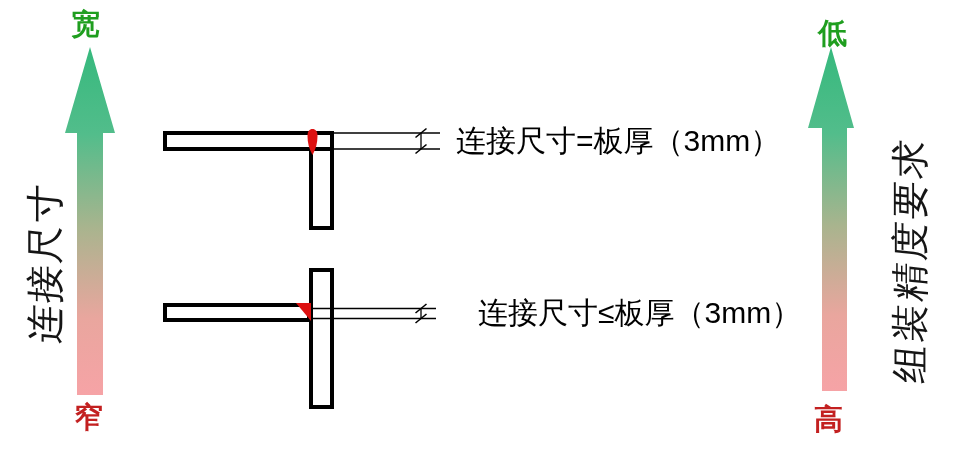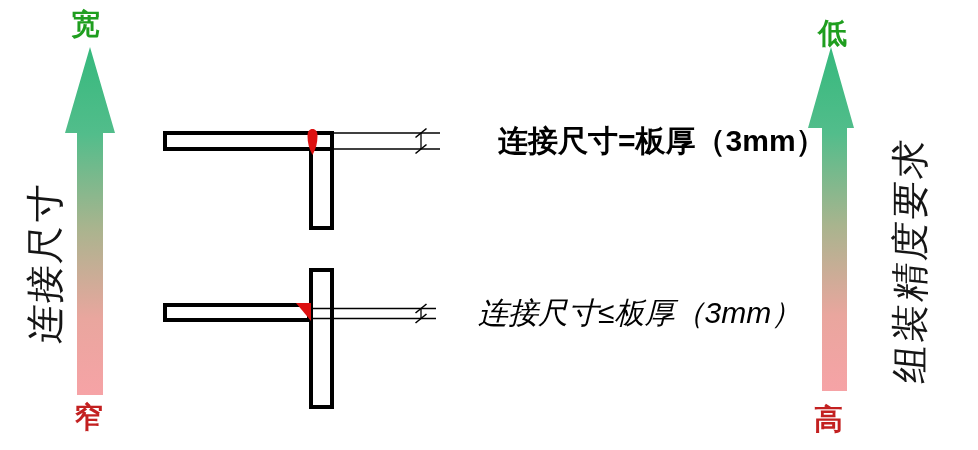--- a/index.html
+++ b/index.html
@@ -35,22 +35,22 @@
     left:784px;top:238px;width:252px;height:44px;line-height:44px;
     letter-spacing:3px;
     transform:rotate(-90deg) skewX(-6deg);
   }
   .caption{
     color:#000;
     font-size:30px;
     line-height:36px;
     white-space:nowrap;
   }
-  #caption-1{left:498px;top:123px;font-weight:bold;}
-  #caption-2{left:478px;top:295px;font-style:italic;}
+  #caption-1{left:456px;top:123px;}
+  #caption-2{left:478px;top:295px;}
   svg{display:block;}
 </style>
 </head>
 <body>
 
 <div id="canvas">
 
   <svg class="abs" style="left:65px;top:47px;" width="50" height="348" viewBox="0 0 50 348">
     <defs>
       <linearGradient id="gradL" x1="0" y1="0" x2="0" y2="1">

